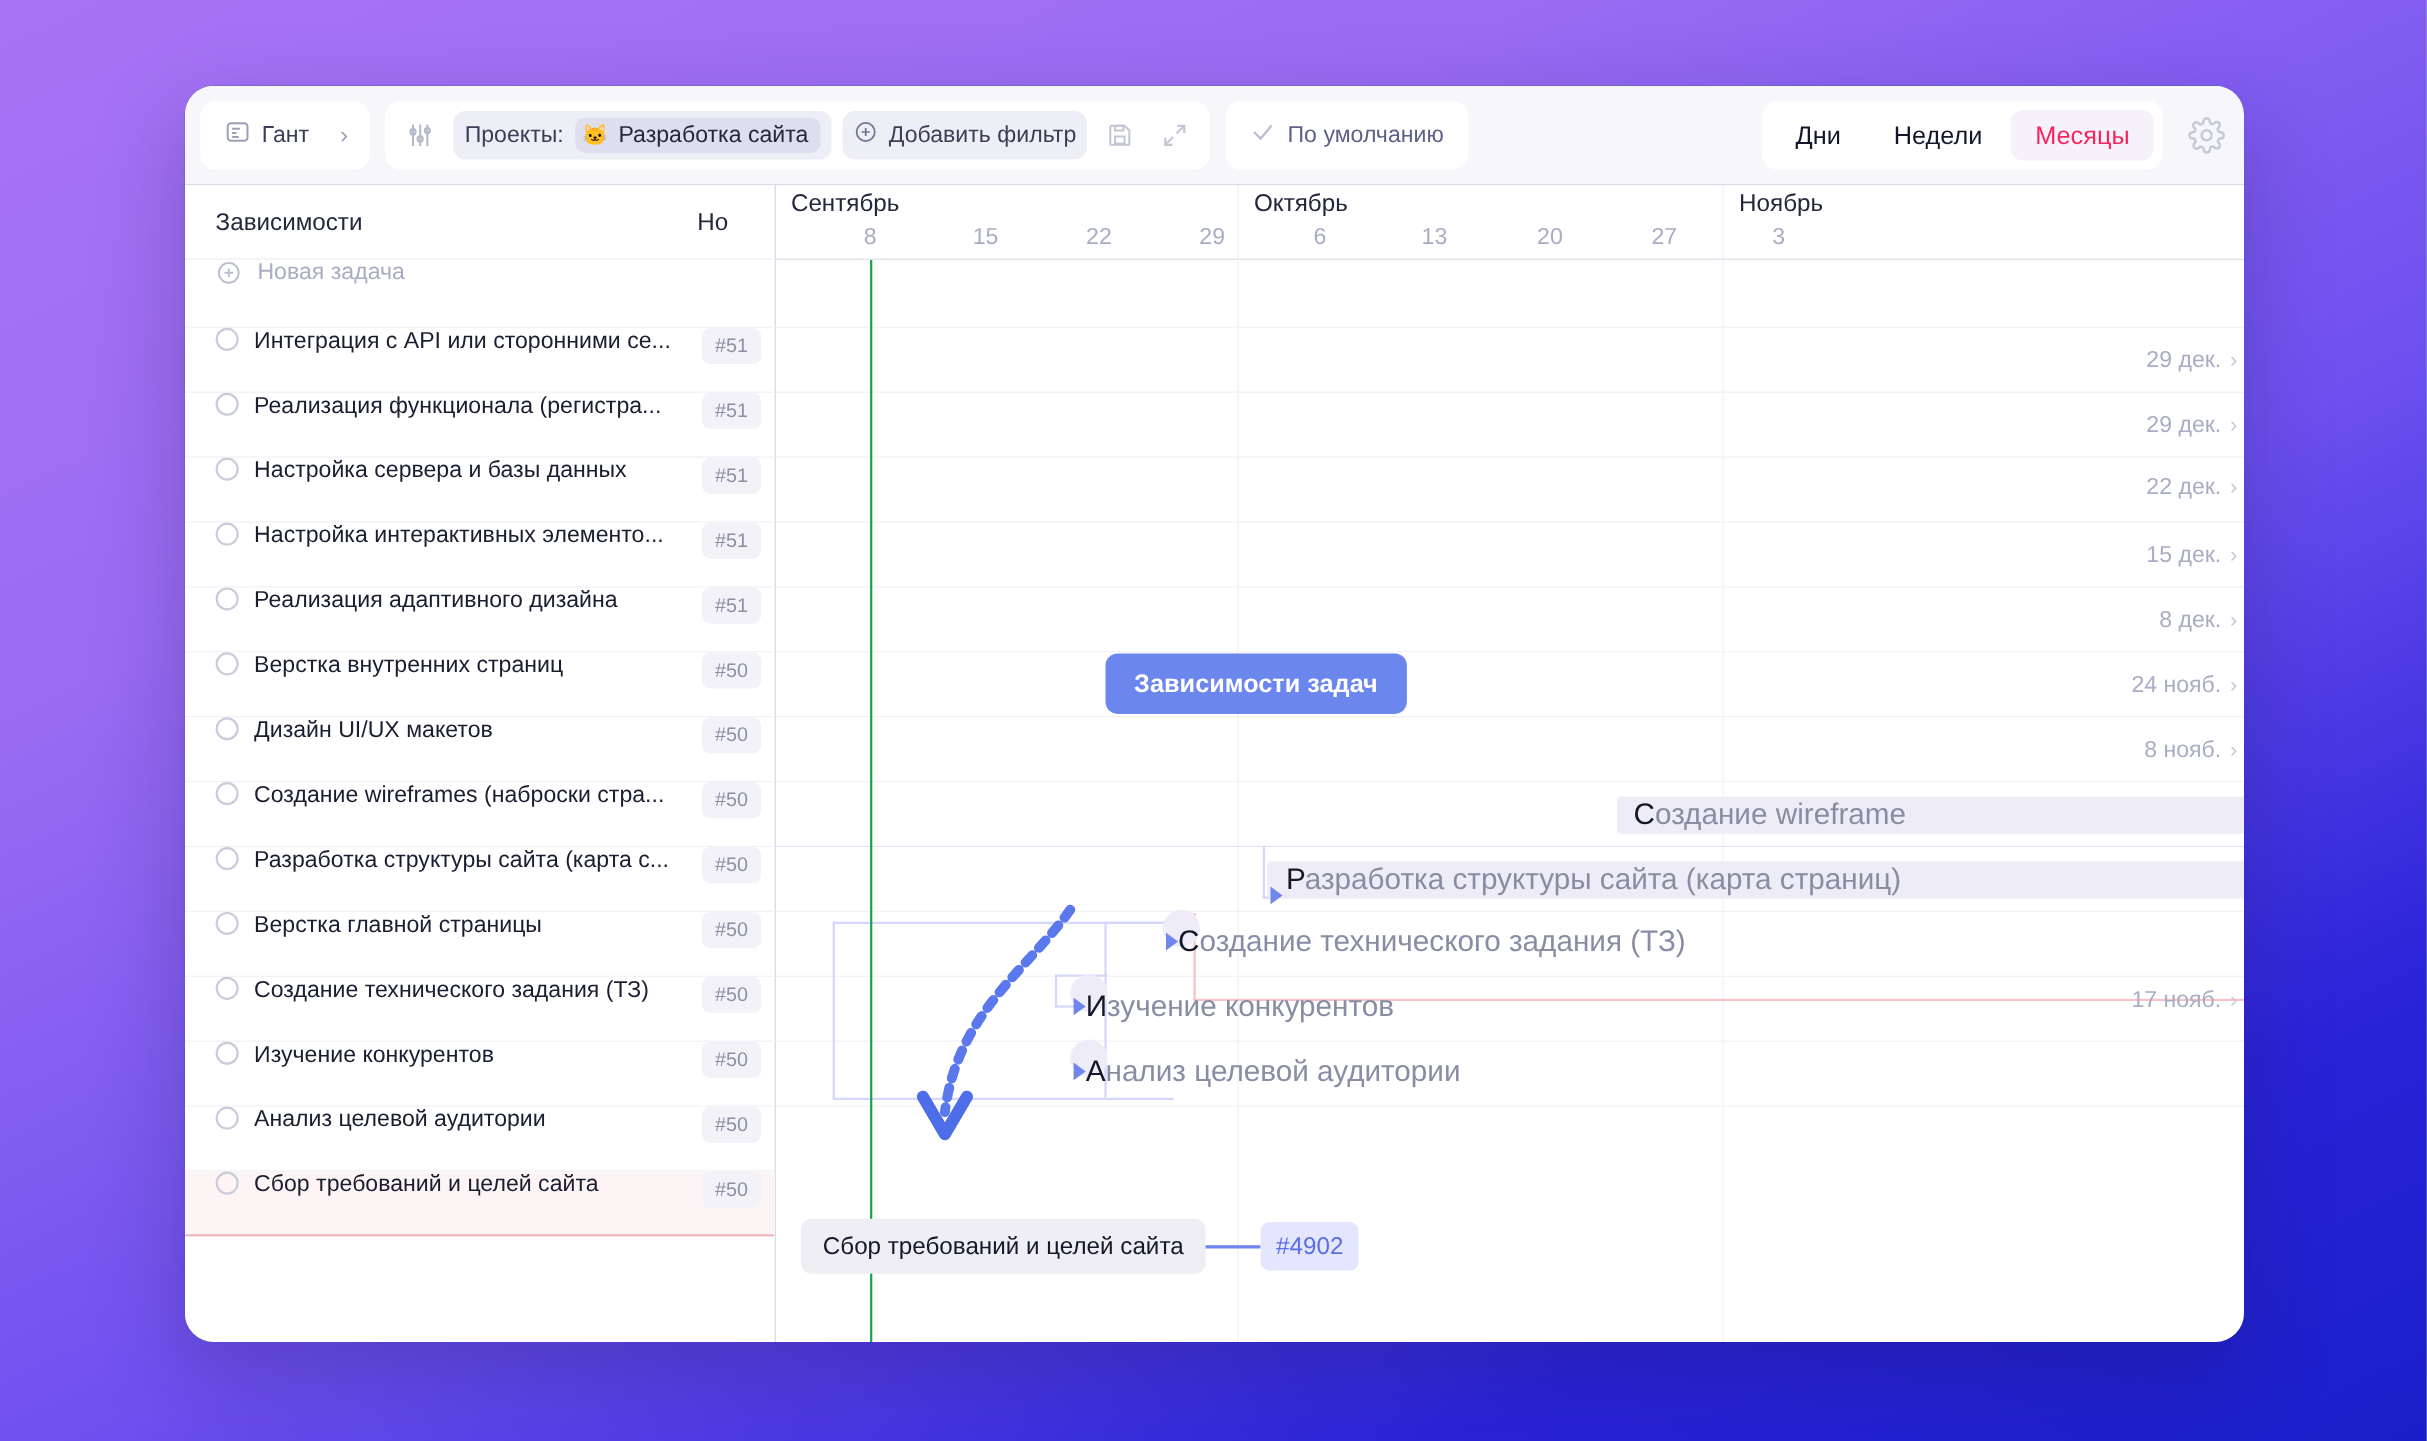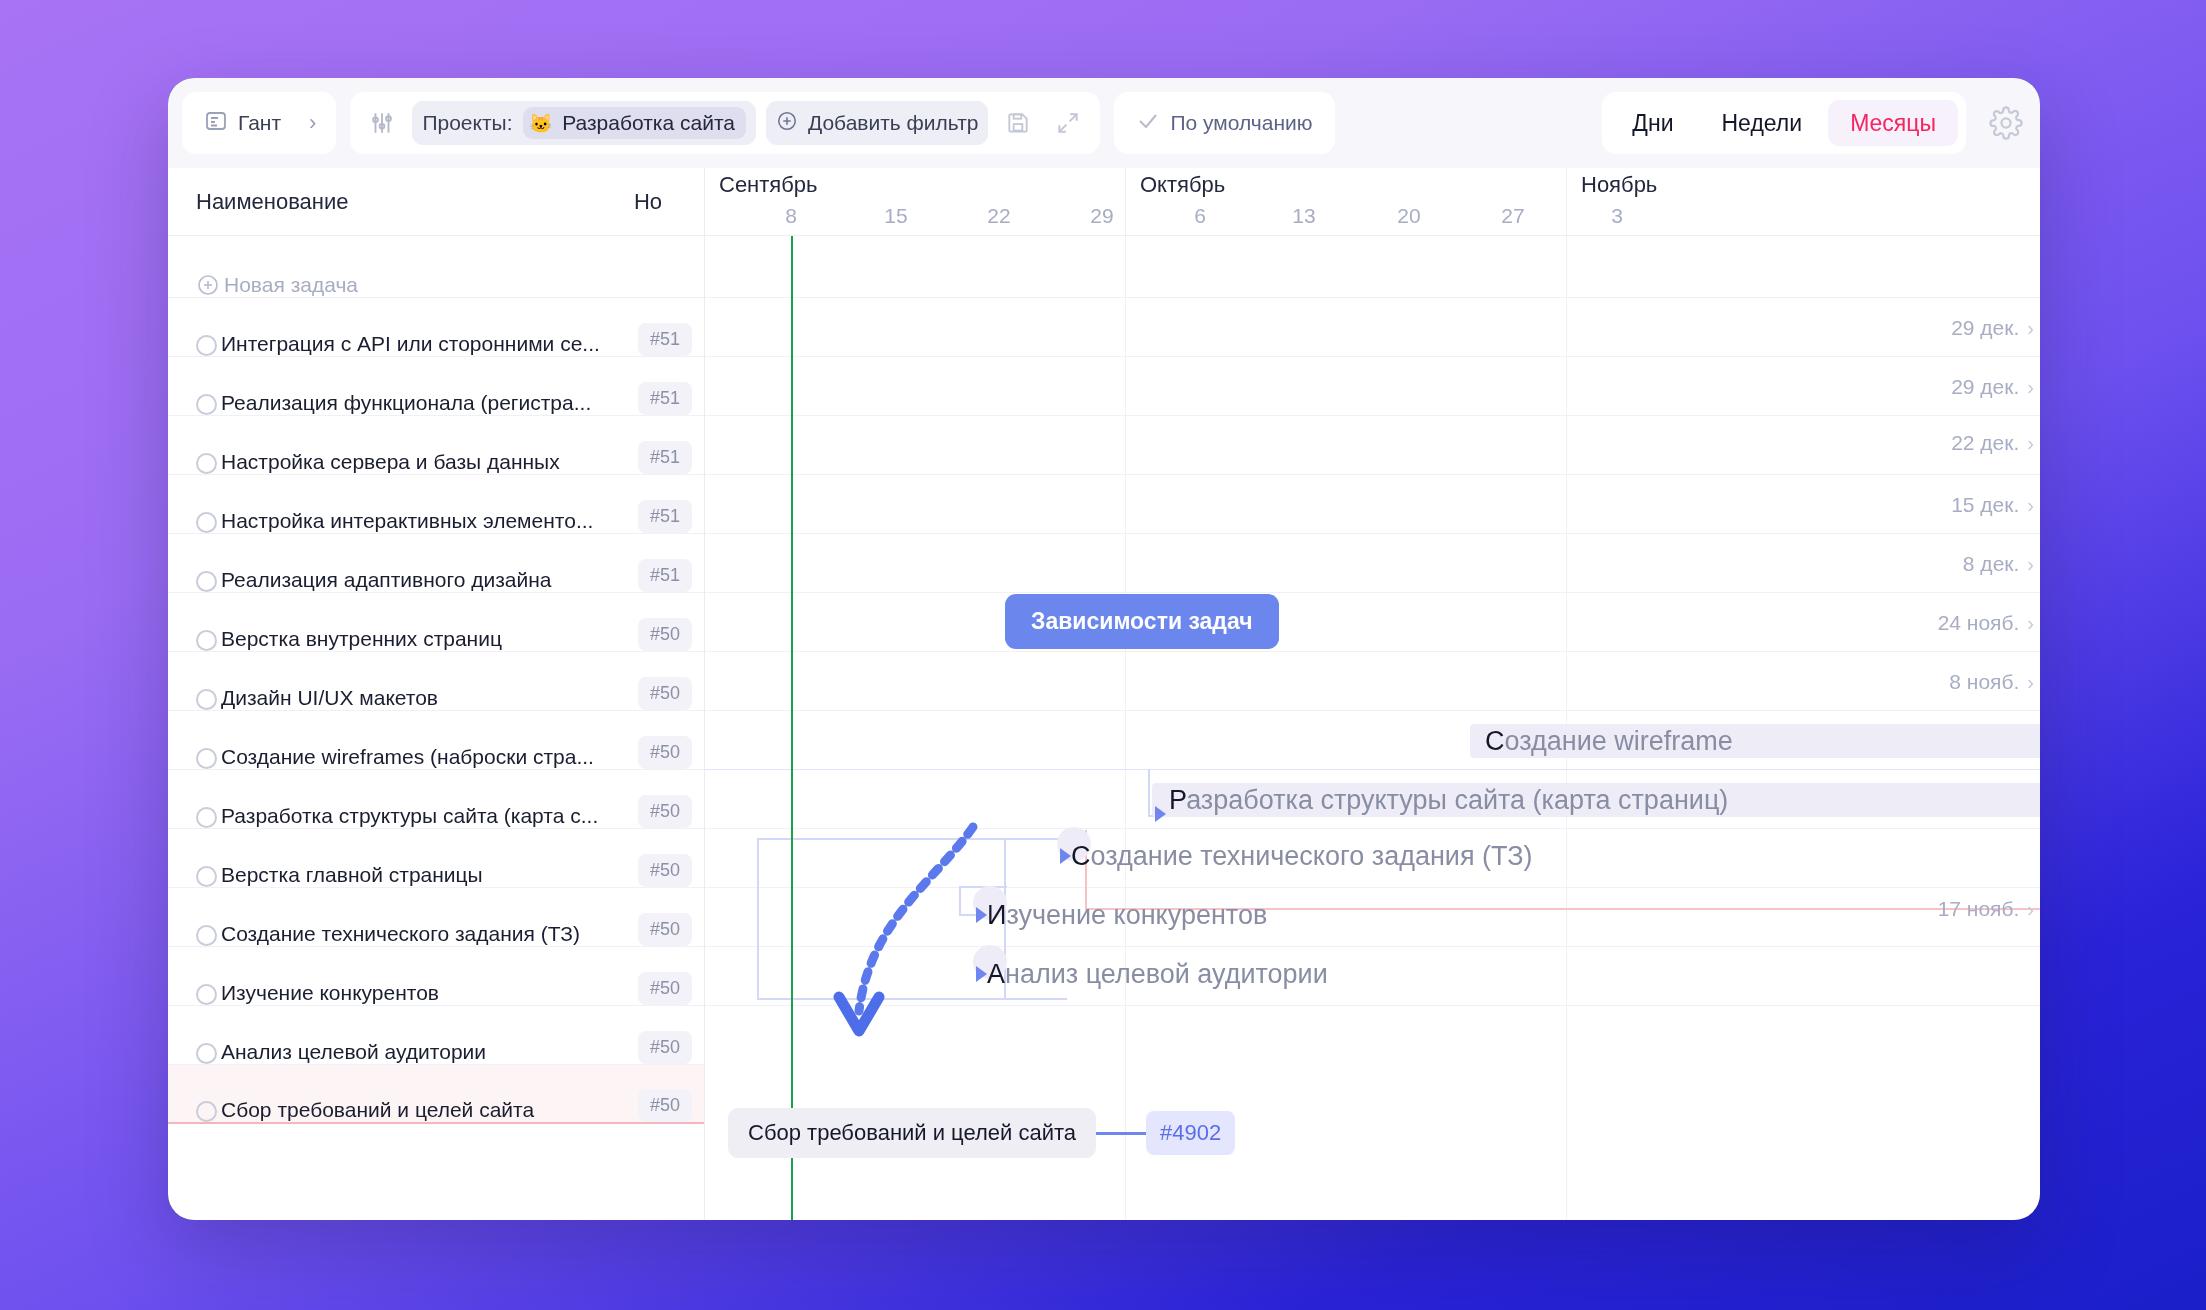--- a/index.html
+++ b/index.html
@@ -89,24 +89,24 @@
   .lp-head {
     height: 68px; display: flex; align-items: center;
     padding: 0 28px; border-bottom: 1px solid #ededf4;
     font-size: 22px; color: #23283c;
     justify-content: space-between;
   }
   .lp-head .col2 { color: #23283c; font-size: 22px; }
 
   .row {
     height: 59px;
-    display: flex; align-items: flex-end;
+    display: flex; align-items: flex-start;
     padding: 0 0 0 28px;
     border-bottom: 1px solid #f0f0f6;
-    gap: 4px;
+    gap: 14px;
     position: relative;
   }
   .row.newtask { height: 62px; border-bottom: 1px solid #f0f0f6; }
   .row.highlight { background: #fdf4f5; }
   .row.highlight.last { border-bottom: 2px solid #f3b6bd; }
 
   .circle {
     width: 21px; height: 21px; border-radius: 50%;
     border: 2px solid #c9ccda; flex: 0 0 auto;
   }
@@ -439,21 +439,21 @@
     <svg class="curve" style="left:110px;top:565px;width:220px;height:250px" viewBox="0 0 220 250">
       <path d="M158 26 C 120 80, 55 120, 44 210" stroke="#5b79ec" stroke-width="9" fill="none" stroke-dasharray="9 9" stroke-linecap="round"></path>
       <path d="M24 196 L44 230 L64 196" stroke="#4e6de9" stroke-width="11" fill="none" stroke-linecap="round" stroke-linejoin="round"></path>
     </svg>
 
     <div class="tooltip" style="left:300px;top:358px">Зависимости задач</div>
   </div>
 
   <div class="left-panel">
     <div class="lp-head">
-      <span>Наименование</span>
+      <span>Зависимости</span>
       <span class="col2" style="margin-right:14px">Но</span>
     </div>
 
     <div class="row newtask">
       <span class="plus-ico">
         <svg width="24" height="24" viewBox="0 0 24 24" fill="none" stroke="#b9bdd0" stroke-width="1.7">
           <circle cx="12" cy="12" r="9"></circle>
             <line x1="12" y1="8" x2="12" y2="16"></line>
             <line x1="8" y1="12" x2="16" y2="12"></line>
         </svg>

